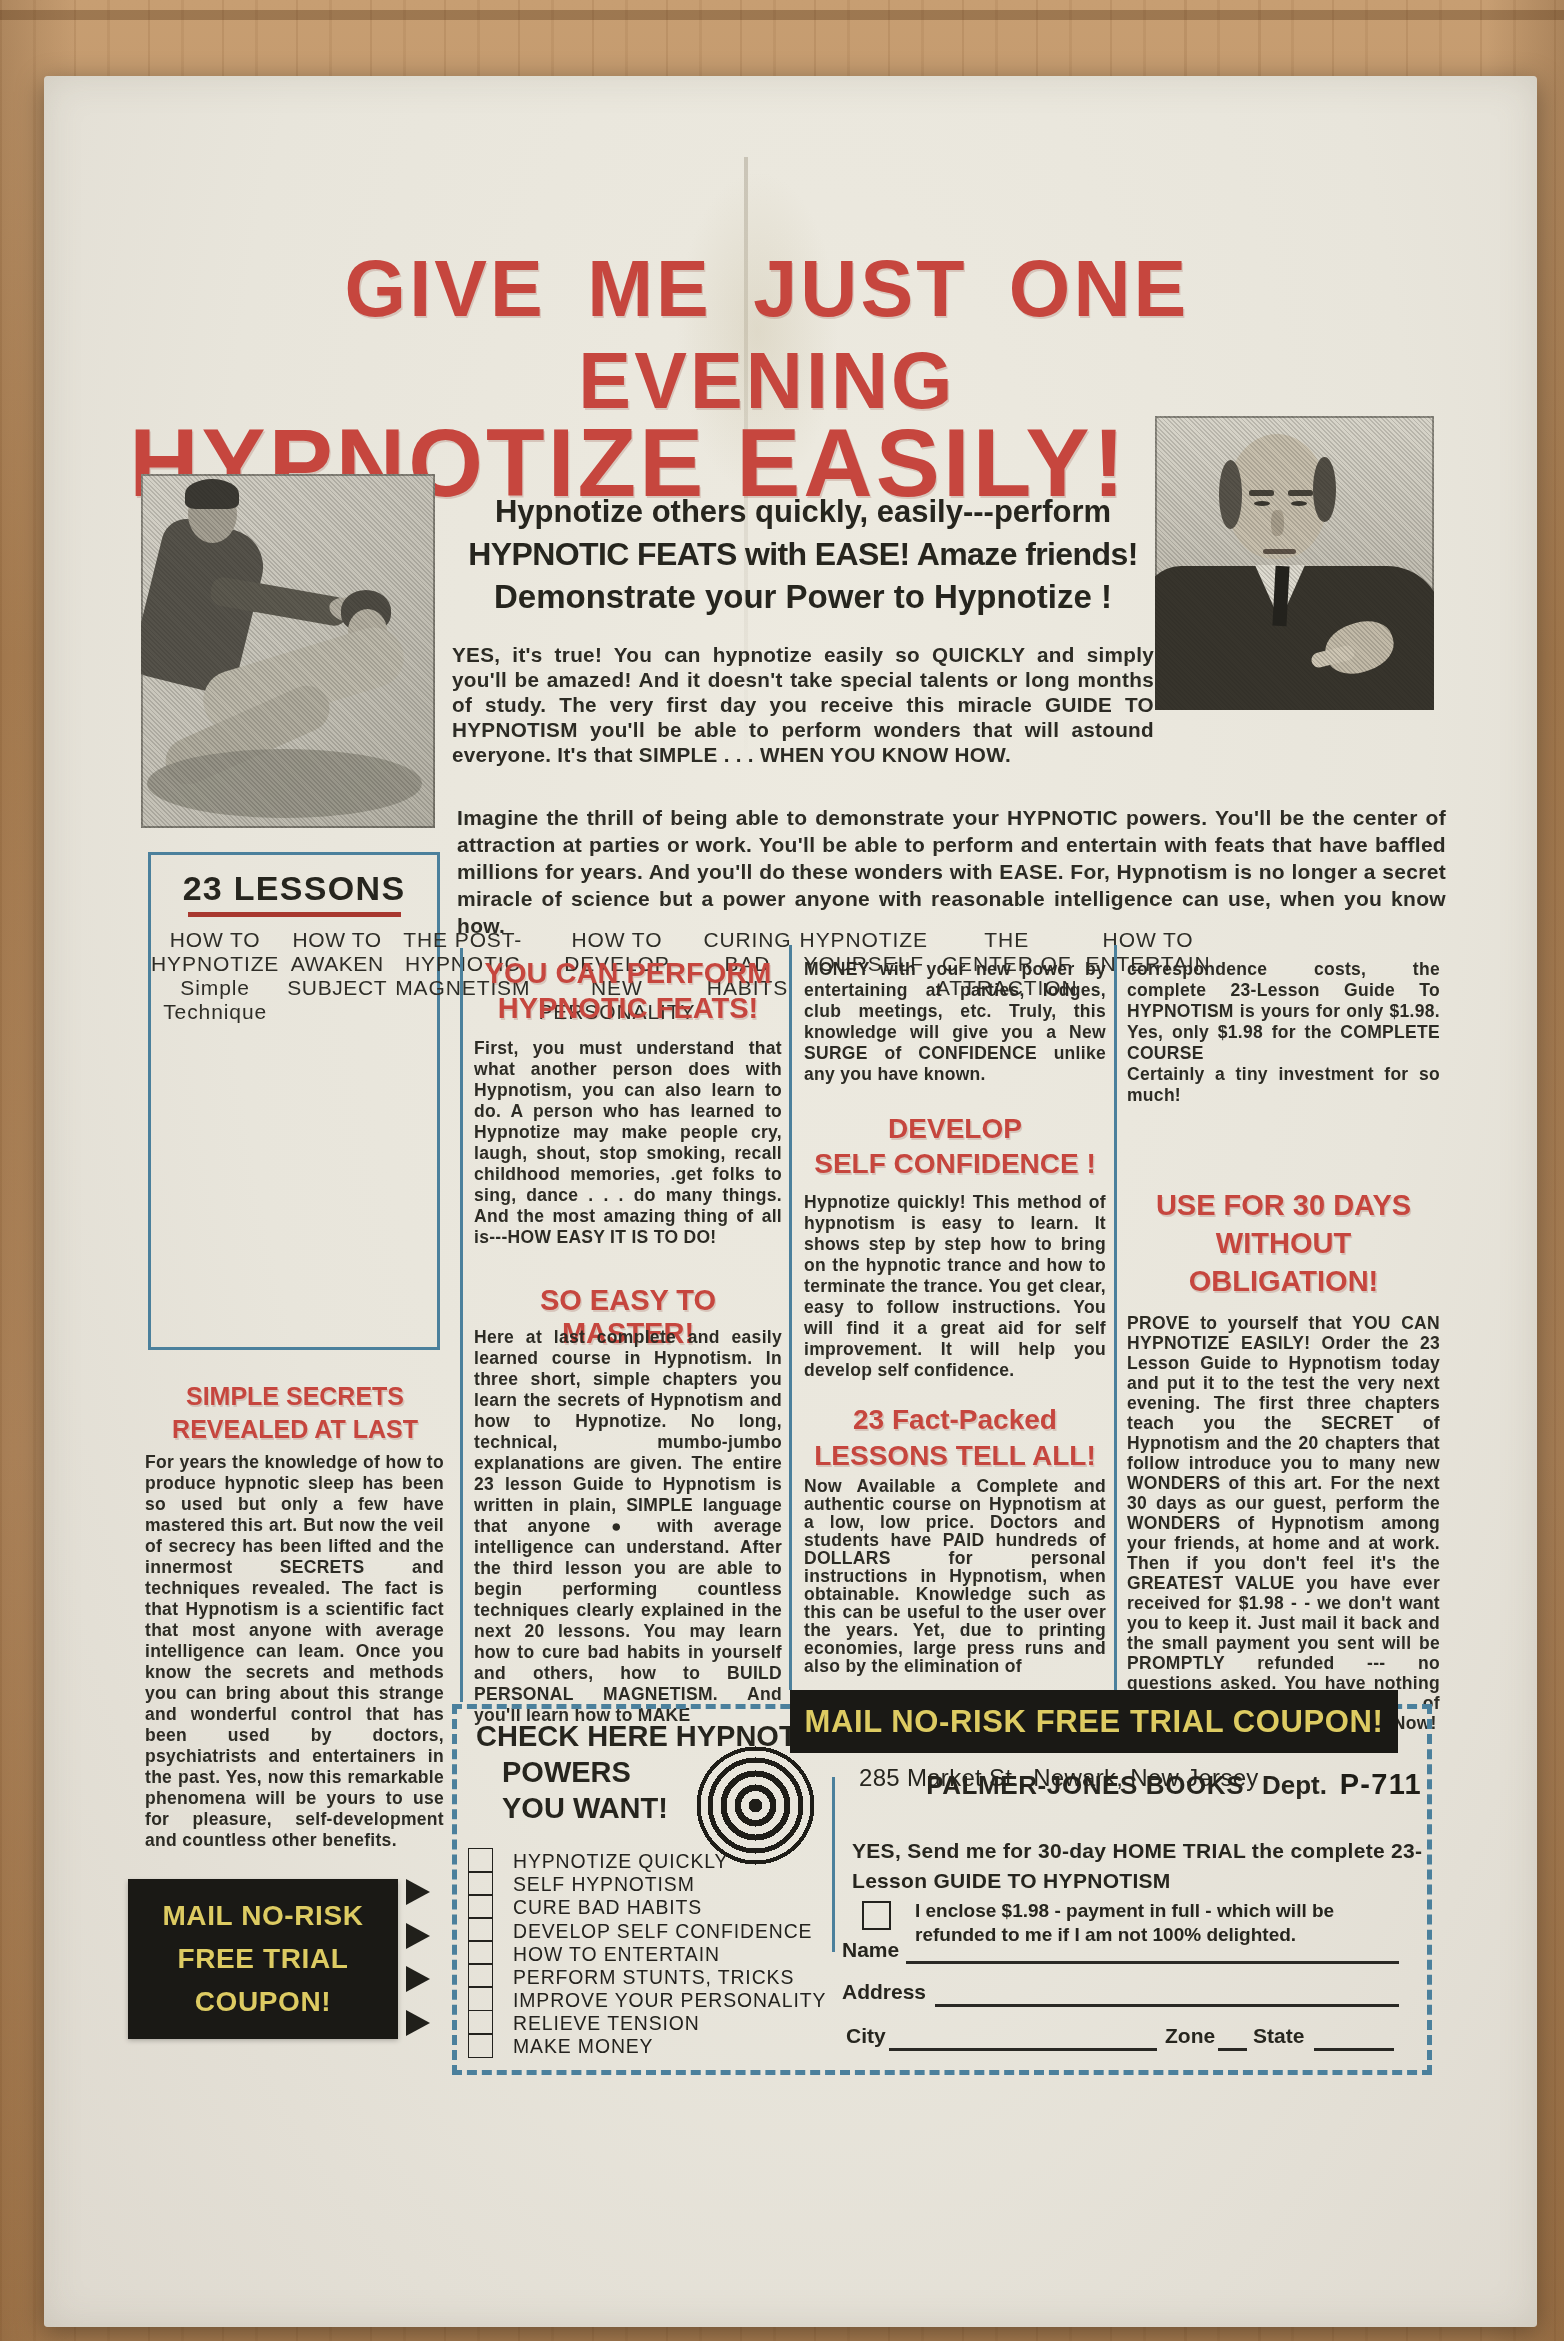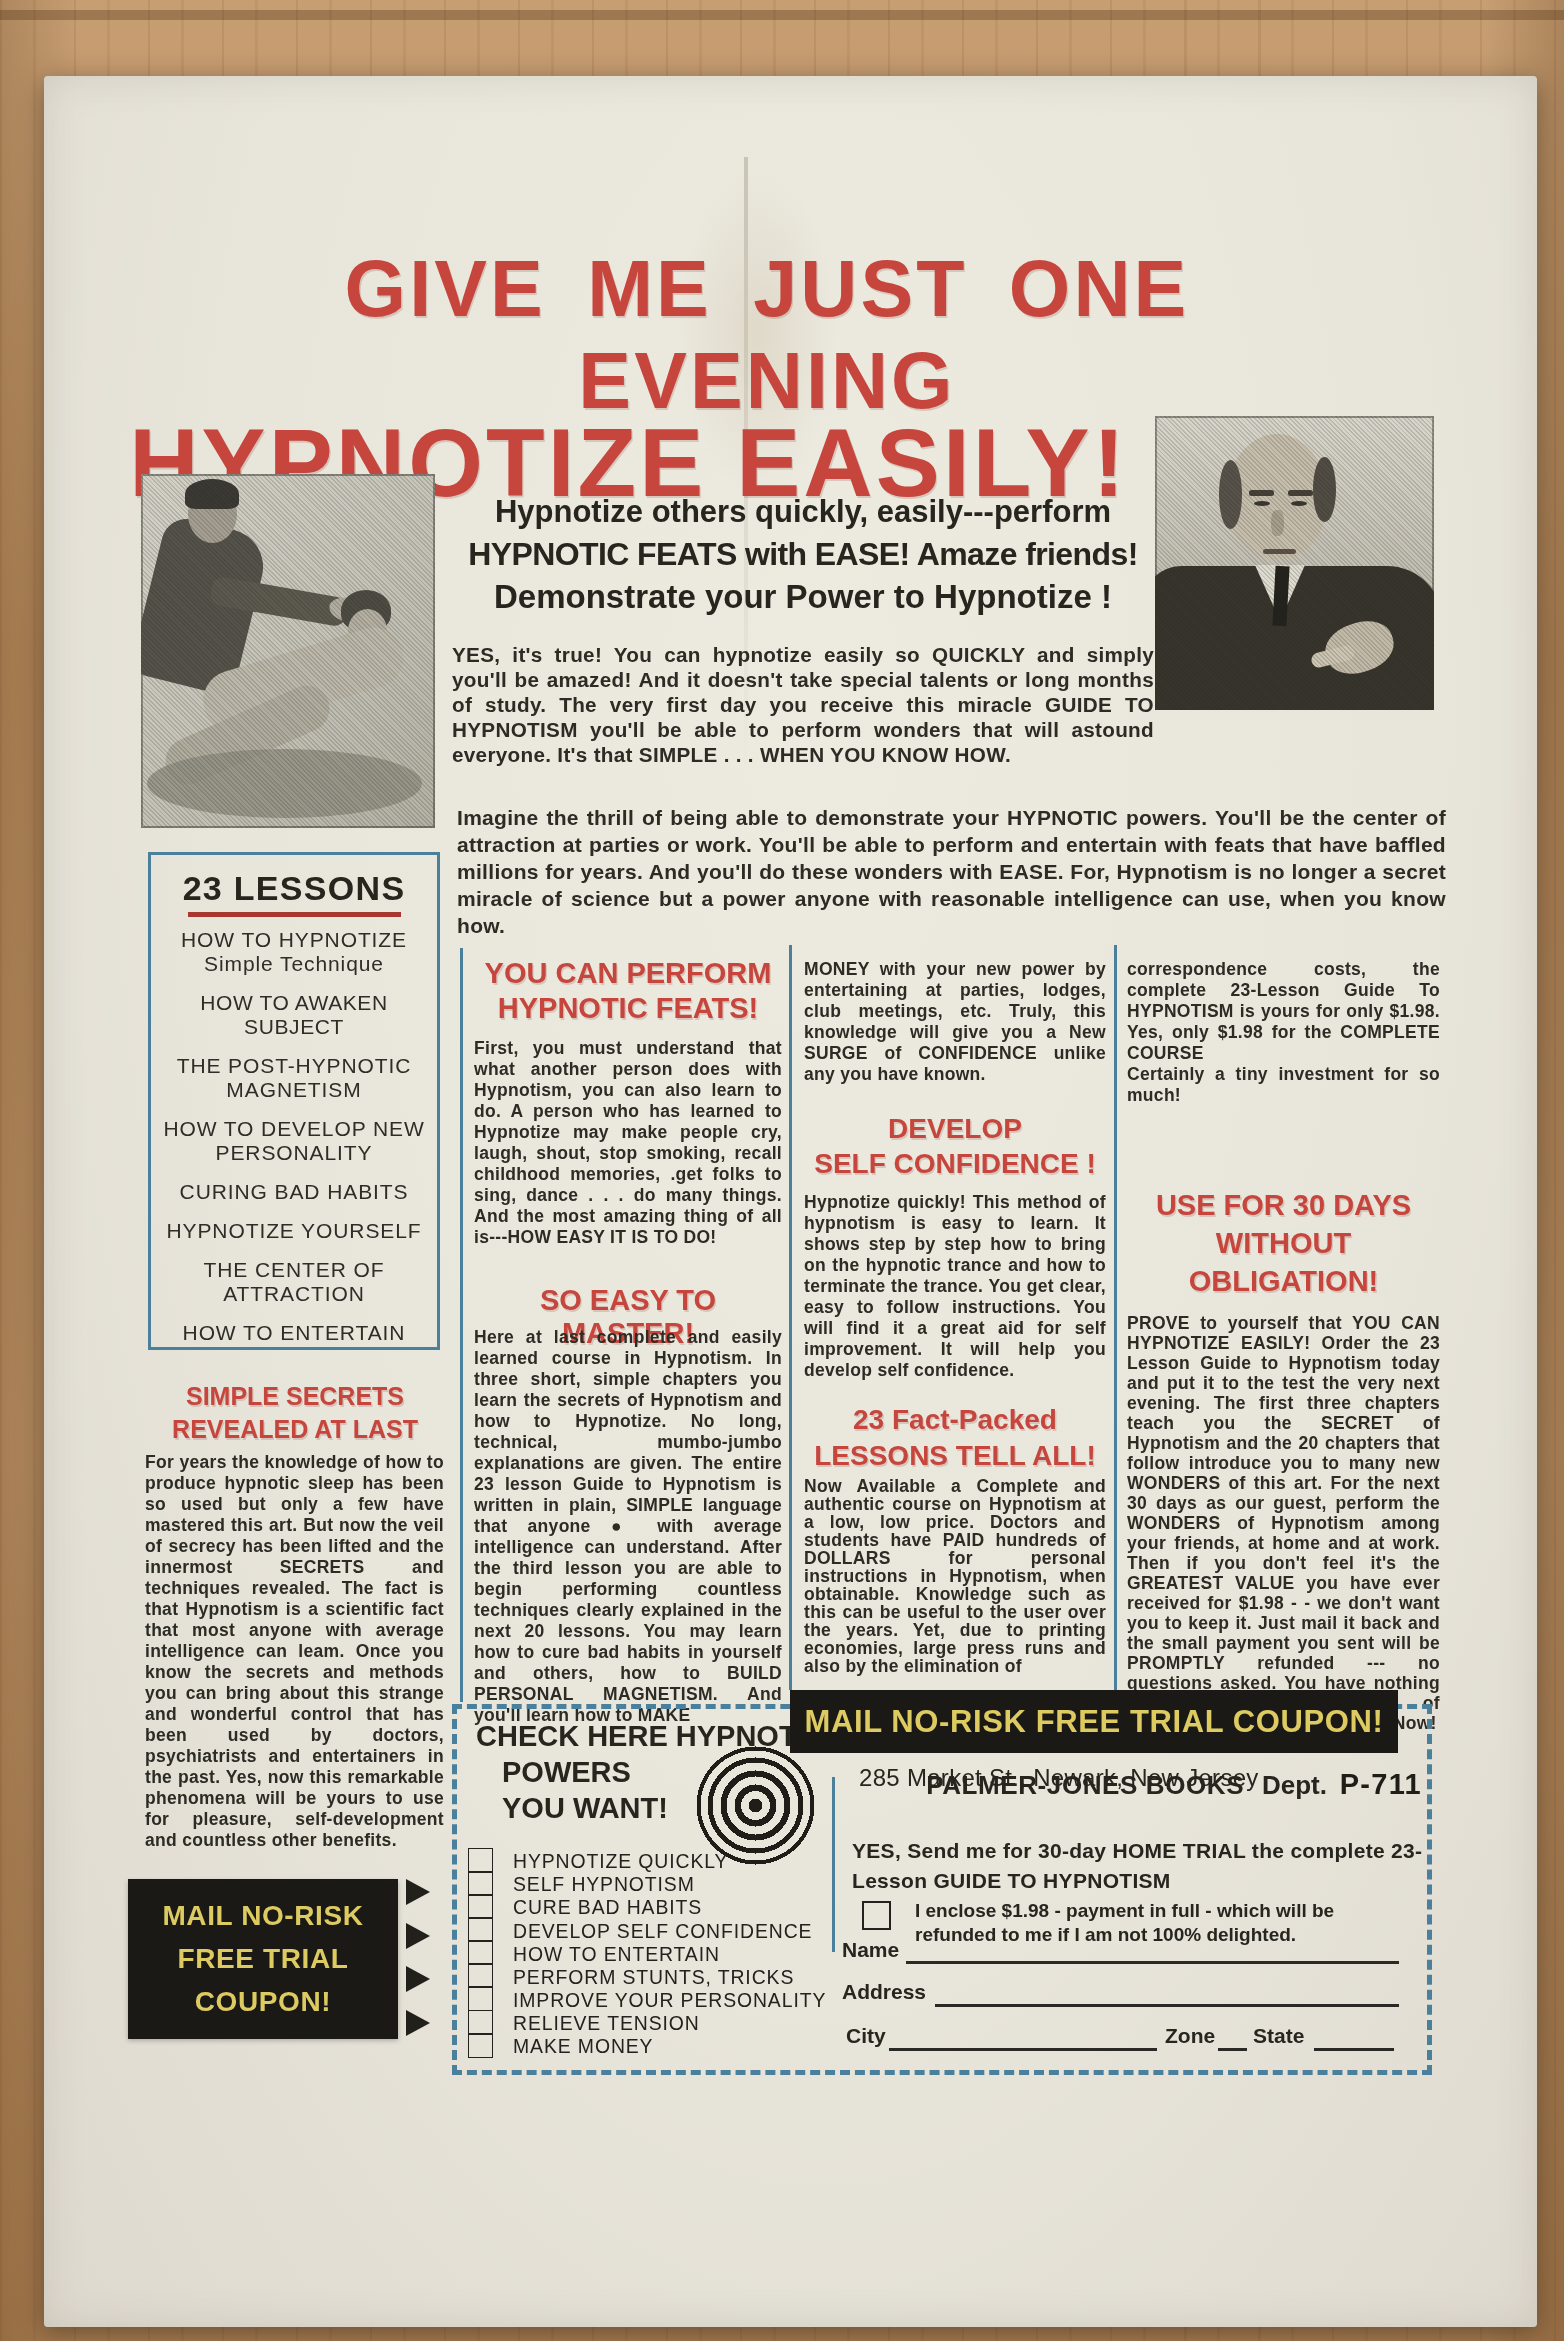--- a/index.html
+++ b/index.html
@@ -86,21 +86,21 @@
   <div class="abs blackhead" style="left:451px;top:494px;width:704px;font-size:31px;">Hypnotize others quickly, easily---perform</div>
   <div class="abs blackhead" style="left:451px;top:536px;width:704px;font-size:32px;letter-spacing:-0.6px;">HYPNOTIC  FEATS  with  EASE!  Amaze  friends!</div>
   <div class="abs blackhead" style="left:451px;top:578px;width:704px;font-size:33px;">Demonstrate your Power to Hypnotize !</div>
 
   <div class="abs body-copy" style="left:452px;top:642px;width:702px;font-size:20.7px;line-height:25px;letter-spacing:0.3px;">YES, it's true! You can hypnotize easily so QUICKLY and simply you'll be amazed! And it doesn't take special talents or long months of study. The very first day you receive this miracle GUIDE TO HYPNOTISM you'll be able to perform wonders that will astound everyone. It's that SIMPLE . . . WHEN YOU KNOW HOW.</div>
   <div class="abs body-copy" style="left:457px;top:804px;width:989px;font-size:21px;line-height:27px;letter-spacing:0.3px;">Imagine the thrill of being able to demonstrate your HYPNOTIC powers. You'll be the center of attraction at parties or work. You'll be able to perform and entertain with feats that have baffled millions for years. And you'll do these wonders with EASE. For, Hypnotism is no longer a secret miracle of science but a power anyone with reasonable intelligence can use, when you know how.</div>
 
   <div class="abs" style="left:148px;top:852px;width:292px;height:498px;border:3.1px solid var(--teal);">
     <div class="blackhead" style="margin-top:13.8px;font-size:34px;letter-spacing:1.3px;">23  LESSONS</div>
     <div style="width:213px;height:5px;background:#a8382f;margin:3.8px auto 11.3px auto;"></div>
-    <div style="display:flex;flex-direction:column;gap:15px;">
+    <div style="display:flex;flex-direction:row;gap:8px;">
       <div class="pre" style="text-align:center;font-size:21px;line-height:24px;letter-spacing:0.9px;color:#2e2d27;">HOW TO HYPNOTIZE
 Simple Technique</div>
       <div class="pre" style="text-align:center;font-size:21px;line-height:24px;letter-spacing:0.6px;color:#2e2d27;">HOW TO AWAKEN SUBJECT</div>
       <div class="pre" style="text-align:center;font-size:21px;line-height:24px;letter-spacing:0.9px;color:#2e2d27;">THE POST-HYPNOTIC
 MAGNETISM</div>
       <div class="pre" style="text-align:center;font-size:21px;line-height:24px;letter-spacing:0.9px;color:#2e2d27;">HOW TO DEVELOP NEW
 PERSONALITY</div>
       <div class="pre" style="text-align:center;font-size:21px;line-height:24px;letter-spacing:0.9px;color:#2e2d27;">CURING BAD HABITS</div>
       <div class="pre" style="text-align:center;font-size:21px;line-height:24px;letter-spacing:0.9px;color:#2e2d27;">HYPNOTIZE YOURSELF</div>
       <div class="pre" style="text-align:center;font-size:21px;line-height:24px;letter-spacing:0.9px;color:#2e2d27;">THE CENTER OF

